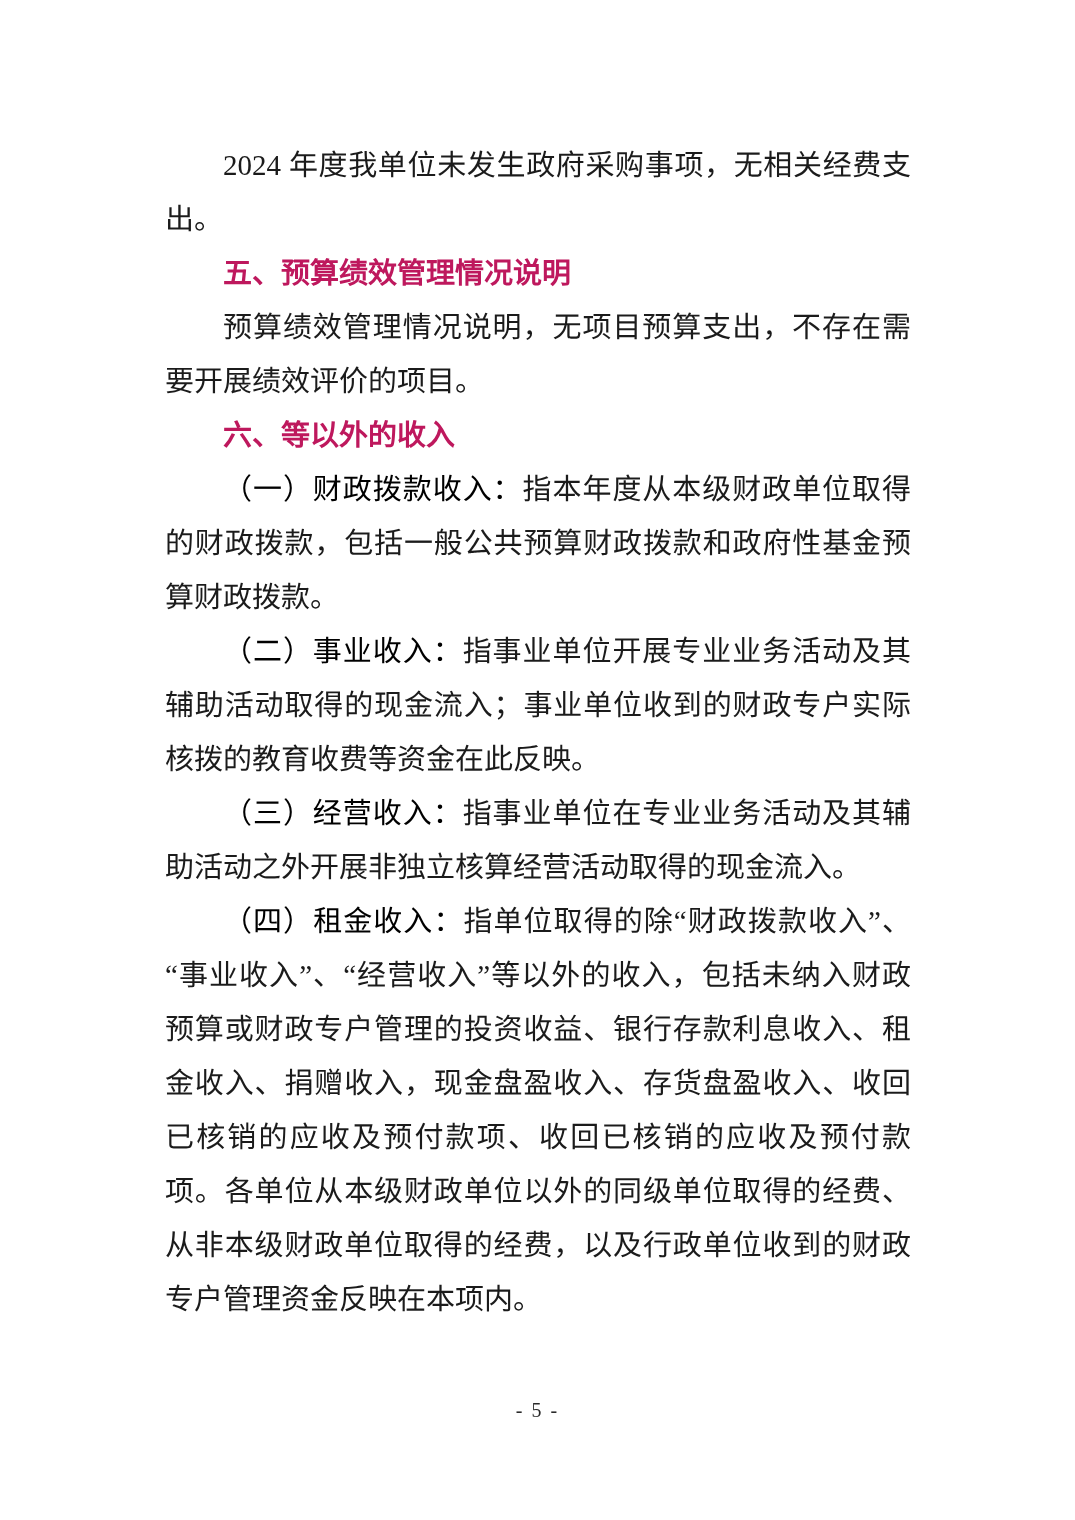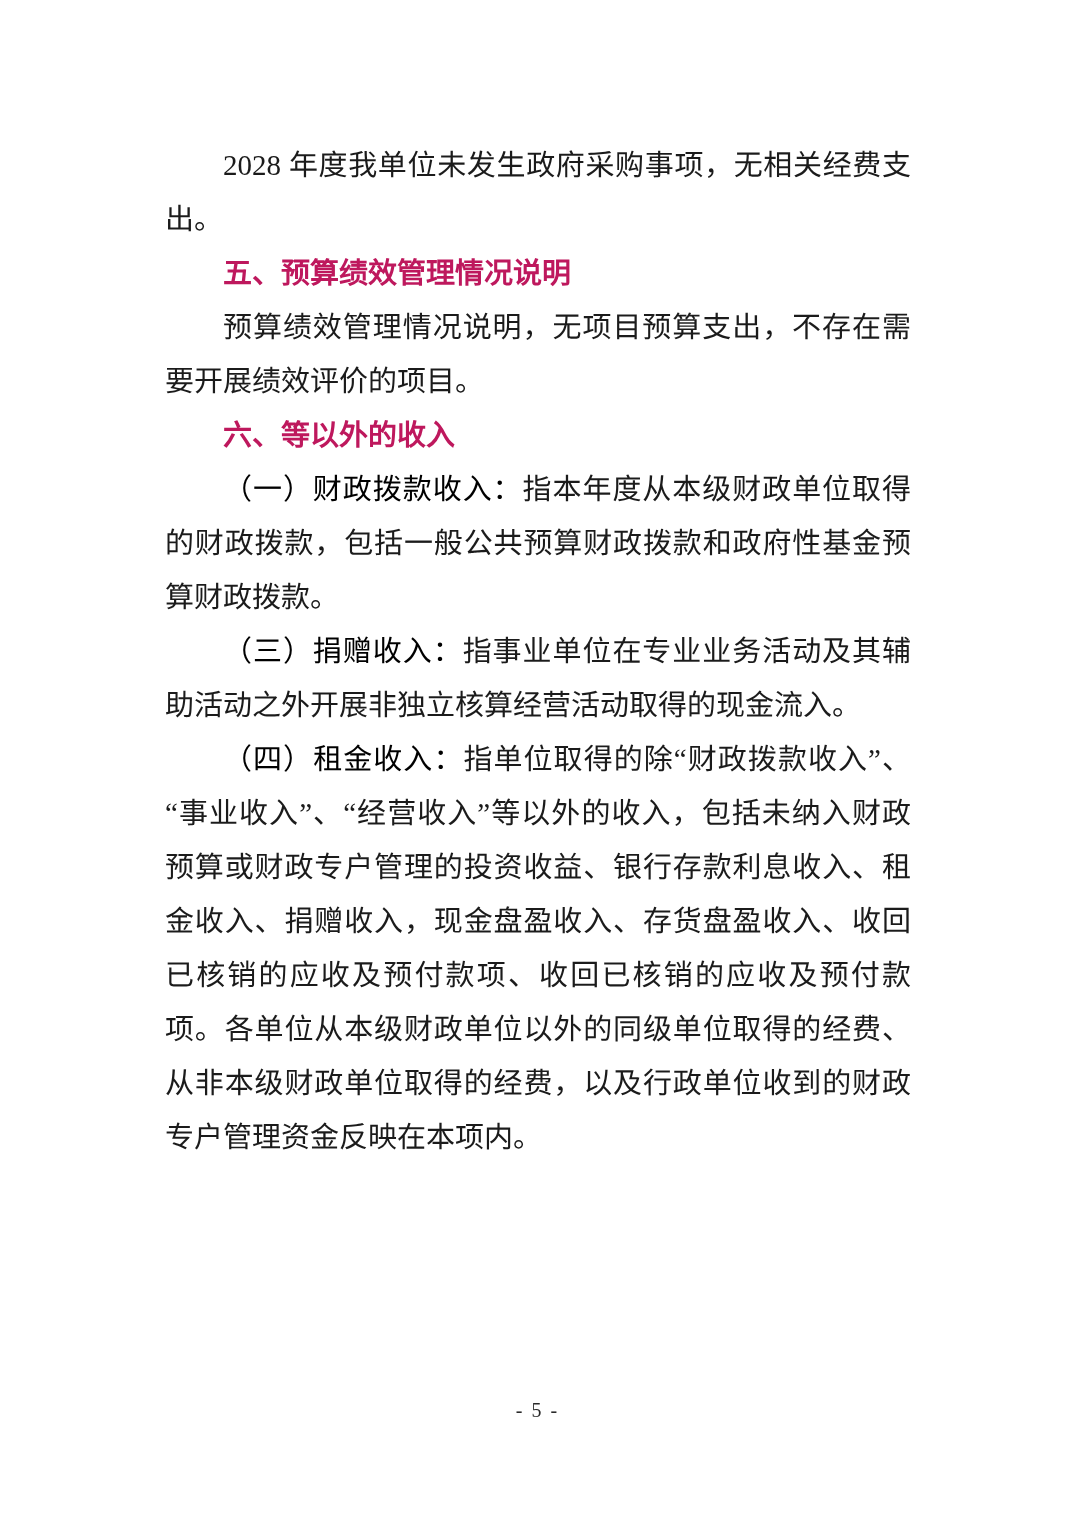--- a/index.html
+++ b/index.html
@@ -51,35 +51,38 @@
     color: #2a2a2a;
     letter-spacing: 2px;
   }
 </style>
 </head>
 <body>
 
 <div class="page">
   <div class="content">
 
-    <p class="body">2028 年度我单位未发生政府采购事项，无相关经费支出。</p>
+    <p class="body">2024 年度我单位未发生政府采购事项，无相关经费支出。</p>
 
     <p class="heading">五、预算绩效管理情况说明</p>
 
     <p class="body">预算绩效管理情况说明，无项目预算支出，不存在需要开展绩效评价的项目。</p>
 
     <p class="heading">六、等以外的收入</p>
 
     <p class="body term">
       <b class="term-label">（一）财政拨款收入：</b><span>指本年度从本级财政单位取得的财政拨款，包括一般公共预算财政拨款和政府性基金预算财政拨款。</span>
     </p>
 
+    <p class="body term">
+      <b class="term-label">（二）事业收入：</b><span>指事业单位开展专业业务活动及其辅助活动取得的现金流入；事业单位收到的财政专户实际核拨的教育收费等资金在此反映。</span>
+    </p>
 
     <p class="body term">
-      <b class="term-label">（三）捐赠收入：</b><span>指事业单位在专业业务活动及其辅助活动之外开展非独立核算经营活动取得的现金流入。</span>
+      <b class="term-label">（三）经营收入：</b><span>指事业单位在专业业务活动及其辅助活动之外开展非独立核算经营活动取得的现金流入。</span>
     </p>
 
     <p class="body term">
       <b class="term-label">（四）租金收入：</b><span>指单位取得的除“财政拨款收入”、“事业收入”、“经营收入”等以外的收入，包括未纳入财政预算或财政专户管理的投资收益、银行存款利息收入、租金收入、捐赠收入，现金盘盈收入、存货盘盈收入、收回已核销的应收及预付款项、收回已核销的应收及预付款项。各单位从本级财政单位以外的同级单位取得的经费、从非本级财政单位取得的经费，以及行政单位收到的财政专户管理资金反映在本项内。</span>
     </p>
 
   </div>
 
   <div class="footer">
     <span>- 5 -</span>

